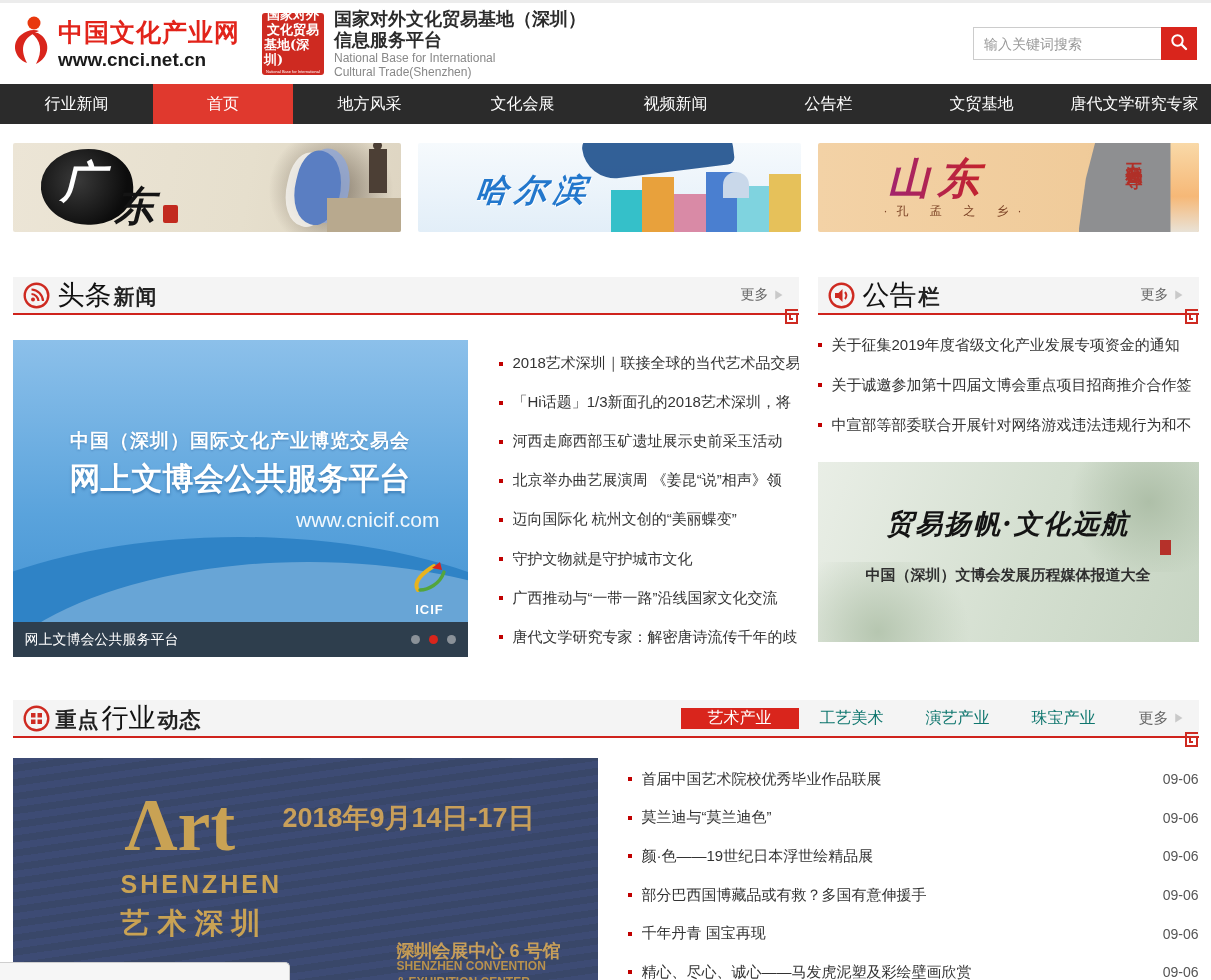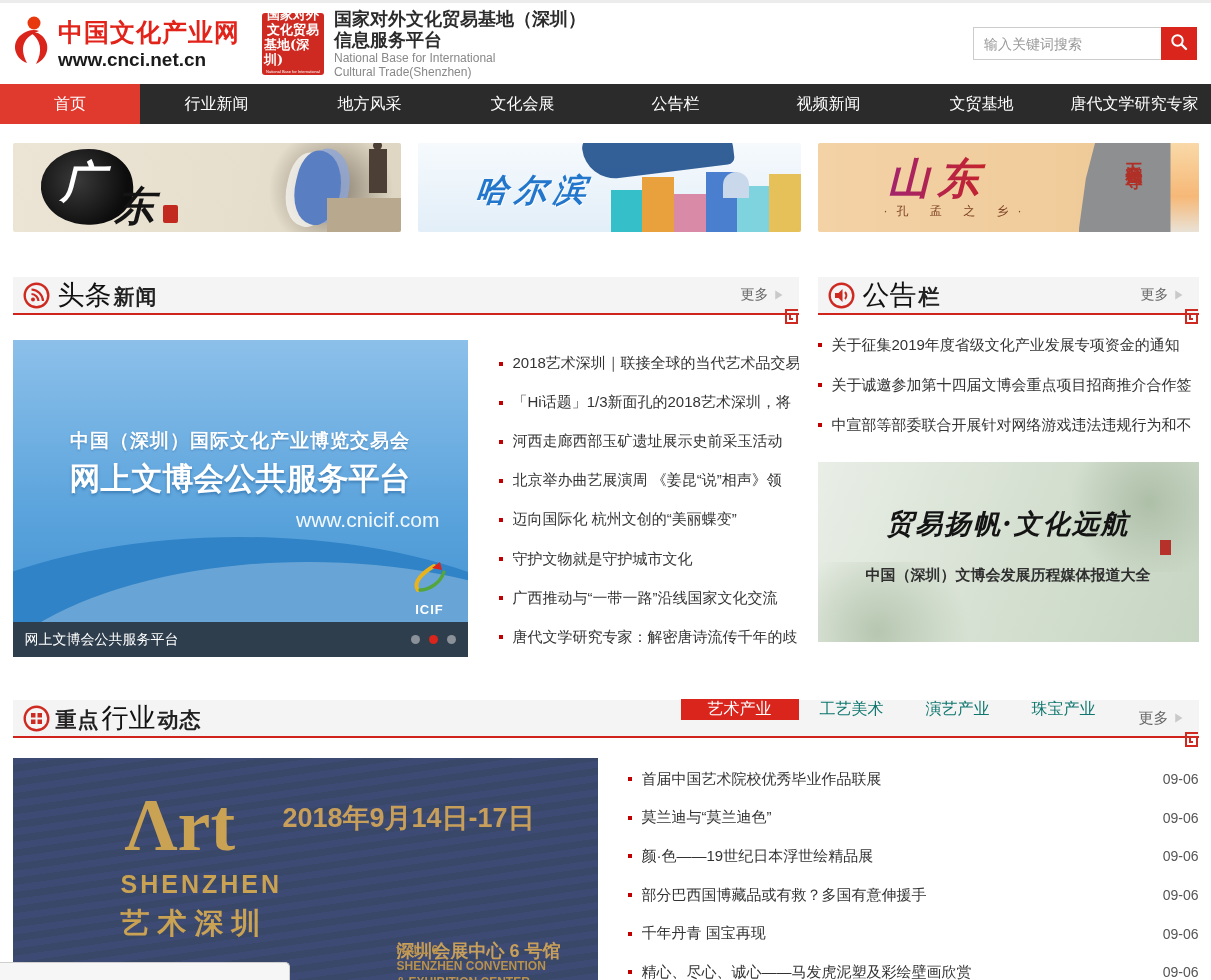--- a/index.html
+++ b/index.html
@@ -128,21 +128,21 @@
   .promo::after { content:''; position:absolute; left:-50px; bottom:-60px; width:220px; height:140px;
                   background:radial-gradient(circle,#b6c6b0 0%,rgba(182,198,176,0) 70%); }
   .promo-title { position:absolute; top:44px; width:100%; text-align:center; font-size:27px;
                  color:#141414; z-index:2; letter-spacing:2px; }
   .promo-seal { position:absolute; top:78px; right:28px; width:11px; height:15px; background:#b5312a; z-index:2; }
   .promo-sub { position:absolute; top:104px; width:100%; text-align:center; font-size:15px;
                font-weight:bold; color:#2f2f2f; z-index:2; }
 
   
   .ind-head { margin-top:43px; padding-right:0; }
-  .tabs { margin-left:auto; display:flex; align-items:flex-start; height:38px; }
+  .tabs { margin-left:auto; display:flex; align-items:center; height:38px; }
   .tab { display:flex; align-items:center; padding:0 21px; font-size:16px; color:#0f766e; cursor:pointer; }
   .tab.active { background:#d9251c; color:#fff; padding:0 27px; }
   .ind-more { display:flex; align-items:center; color:#666; font-size:15px; cursor:pointer; padding:0 14px 0 22px; }
   .ind-body { display:flex; margin-top:20px; height:222px; overflow:hidden; }
   .poster { width:585px; height:240px; flex:none; position:relative; overflow:hidden; cursor:pointer;
             background:repeating-linear-gradient(172deg,#3d4b74 0 7px,#394769 7px 14px); }
   .po-art { position:absolute; left:112px; top:32px; color:#c9a254; font-size:74px; font-weight:bold;
             font-family:"Liberation Serif",serif; line-height:70px; }
   .po-shz { position:absolute; left:108px; top:112px; color:#c9a254; font-size:25px; font-weight:bold; letter-spacing:3px; }
   .po-cn { position:absolute; left:108px; top:146px; color:#c9a254; font-size:29px; font-weight:bold; letter-spacing:8px; }
@@ -197,26 +197,26 @@
           <circle cx="7.5" cy="7.5" r="5.2" fill="none" stroke="#fff" stroke-width="2"></circle>
           <line x1="11.5" y1="11.5" x2="16" y2="16" stroke="#fff" stroke-width="2.4" stroke-linecap="round"></line>
         </svg>
       </span>
     </button>
   </div>
 </div>
 
 <div class="nav">
 
-<div class="nav-item active">首页</div>
-    <div class="nav-item">行业新闻</div>
+<div class="nav-item">行业新闻</div>
+    <div class="nav-item active">首页</div>
     <div class="nav-item">地方风采</div>
     <div class="nav-item">文化会展</div>
+    <div class="nav-item">视频新闻</div>
     <div class="nav-item">公告栏</div>
-    <div class="nav-item">视频新闻</div>
     <div class="nav-item">文贸基地</div>
     <div class="nav-item">唐代文学研究专家</div>
   </div>
 
 <div class="container">
 
   <div class="row banner-row">
     <div class="rbanner rb-gd">
       <div class="gd-blob"></div>
       <div class="gd-char1 brush">广</div>

